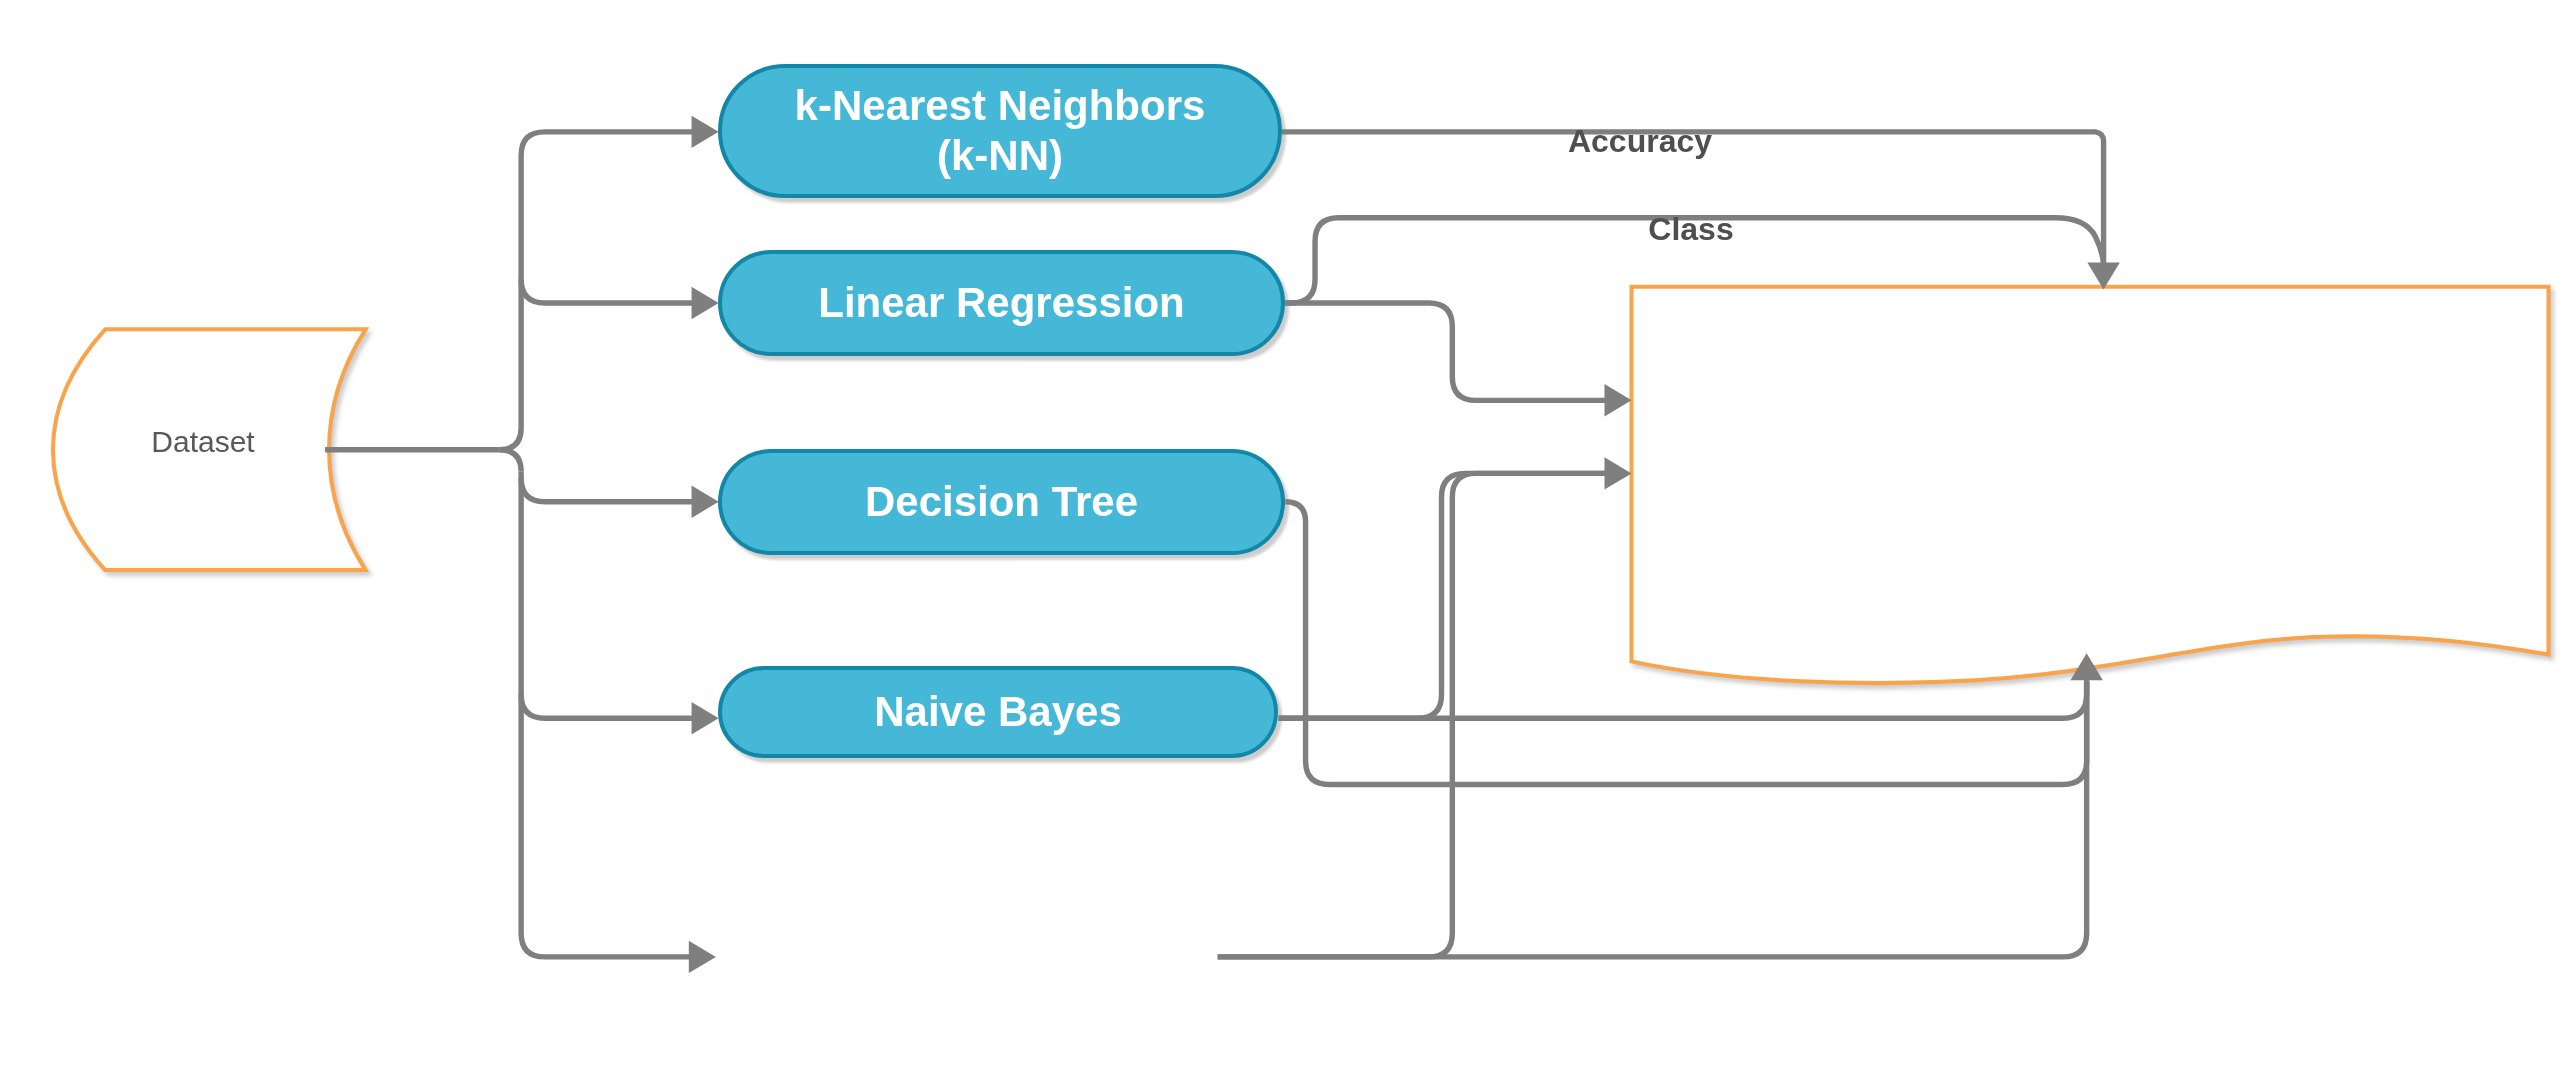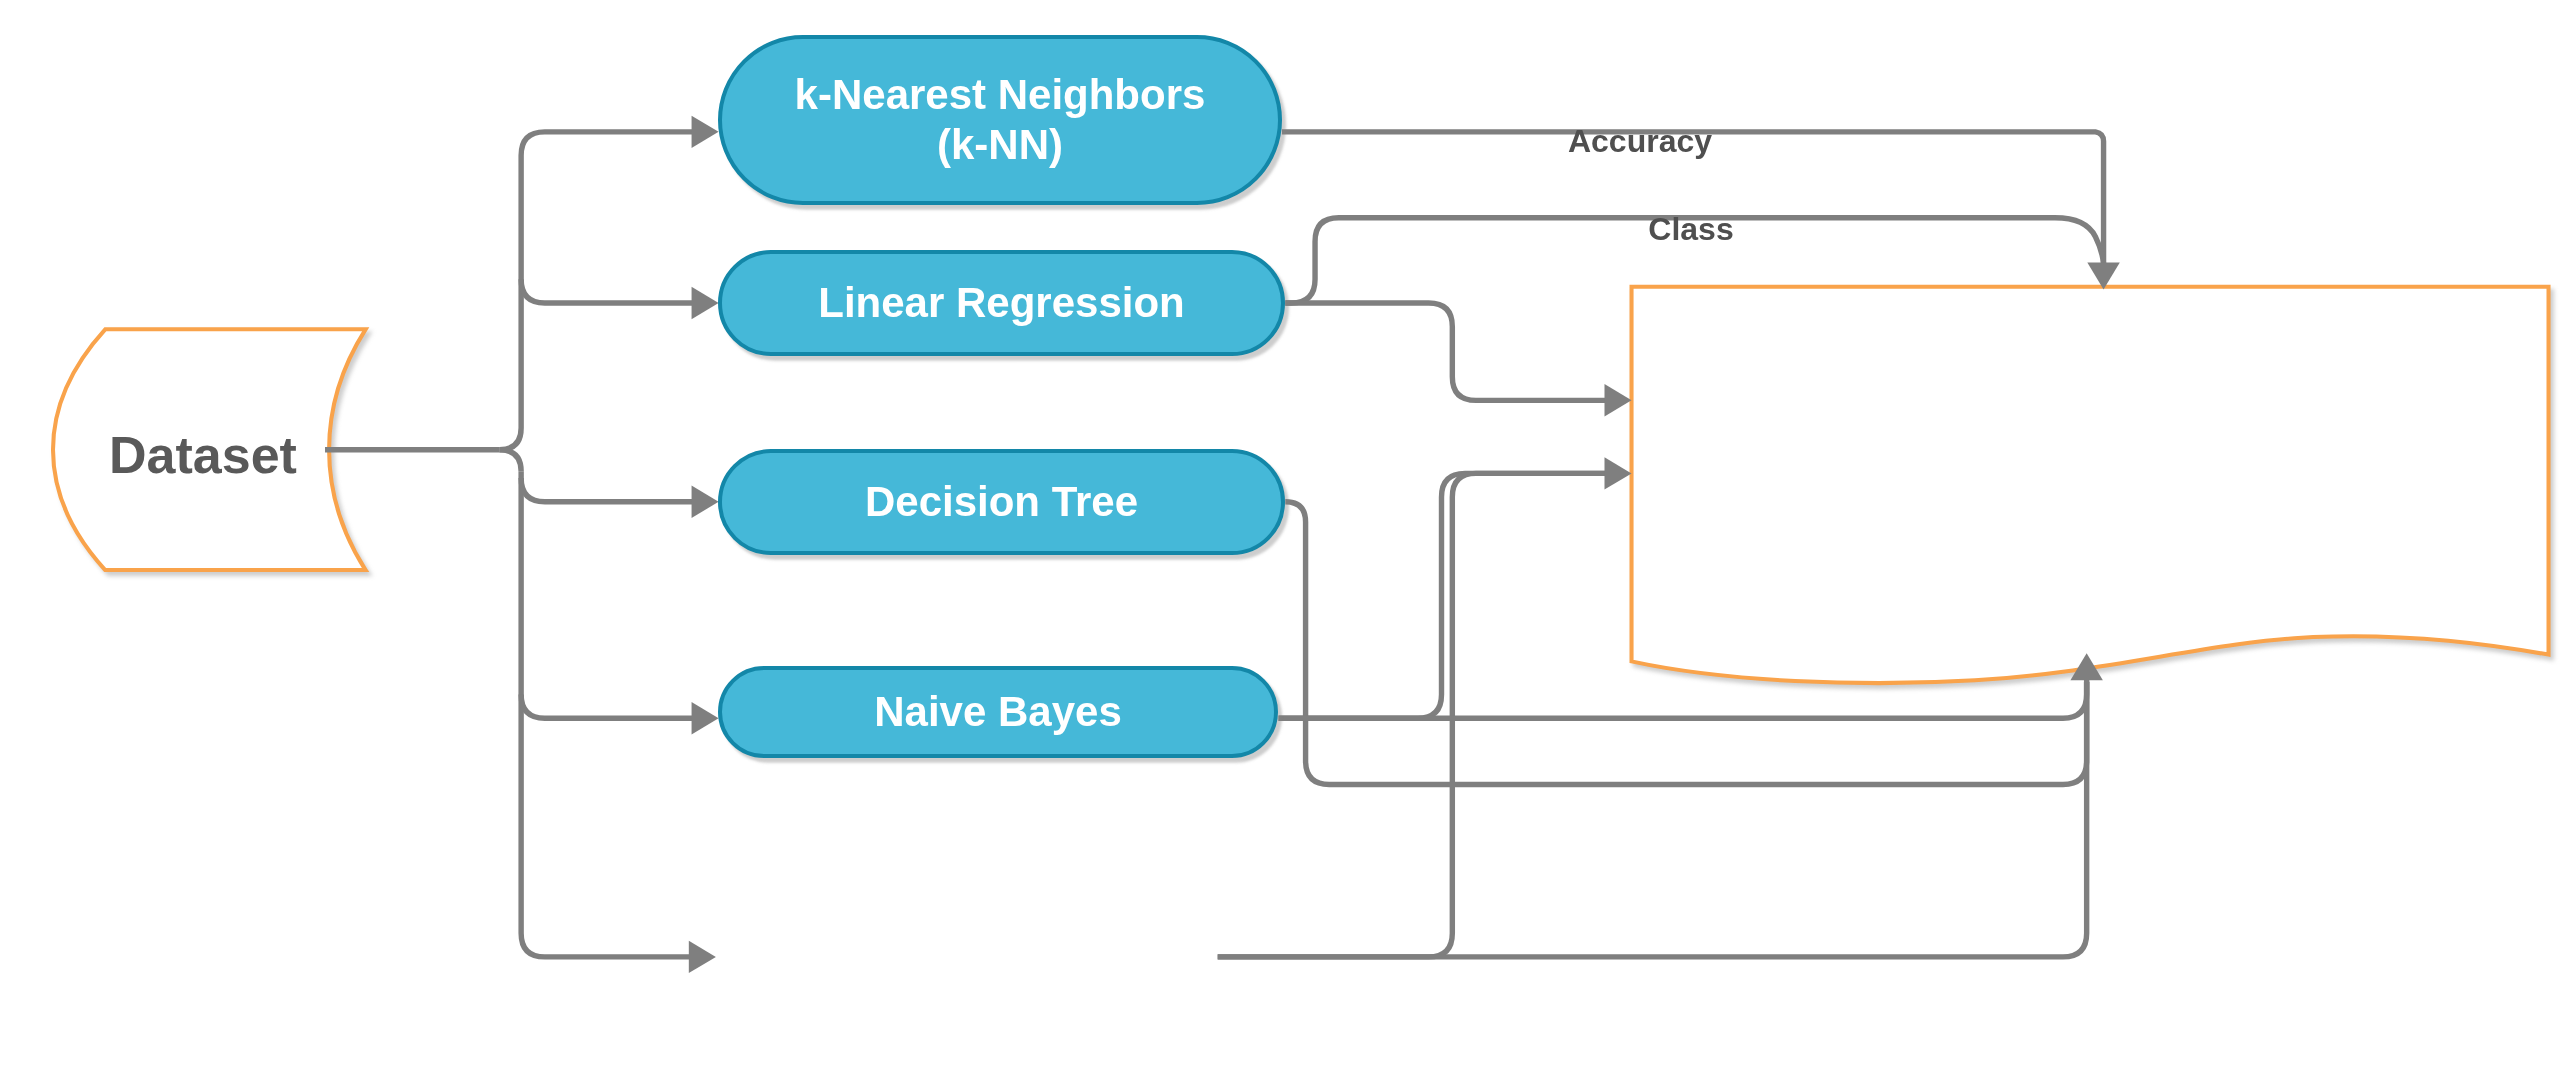--- a/index.html
+++ b/index.html
@@ -35,34 +35,34 @@
     font-weight: bold;
     font-size: 42px;
     line-height: 50px;
     display: flex;
     flex-direction: column;
     align-items: center;
     justify-content: center;
     text-align: center;
     box-shadow: 4px 4.7px 2.7px rgba(130,130,130,0.40);
   }
-  .node-knn  { left:718px; top:35px;   width:564px; height:170px; border-radius:85px; }
+  .node-knn  { left:718px; top:64px;   width:564px; height:134px; border-radius:85px; }
   .node-lr   { left:718px; top:250px;  width:567px; height:106px; border-radius:53px;  }
   .node-dt   { left:718px; top:449px;  width:567px; height:106px; border-radius:53px;  }
   .node-nb   { left:718px; top:666px;  width:560px; height:92px; border-radius:53px;  }
   .node-svm  { left:716px; top:873px; width:502px; height:170px; border-radius:85px; }
 
   
   .dataset-label {
     position: absolute;
     left: 61px; top: 425px;
     width: 284px;
     text-align: center;
-    font-size: 52px;
-    font-weight: 700;
+    font-size: 30px;
+    font-weight: 400;
     color: #595959;
   }
 
   
   .edge-label {
     position: absolute;
     font-size: 32px;
     font-weight: 600;
     color: #4f4f4f;
     text-align: center;

